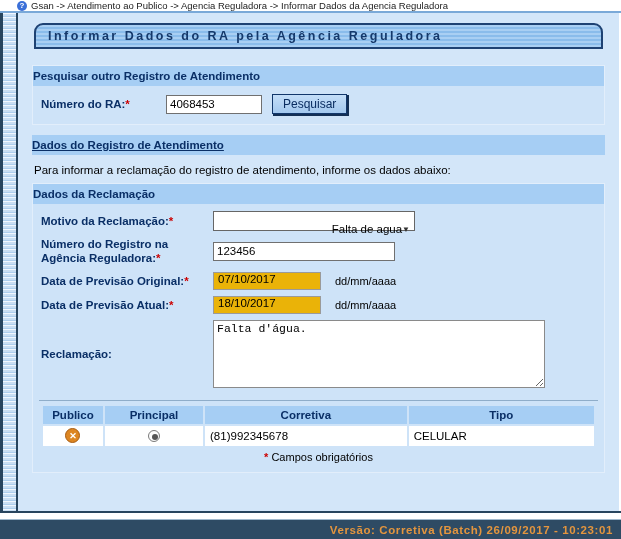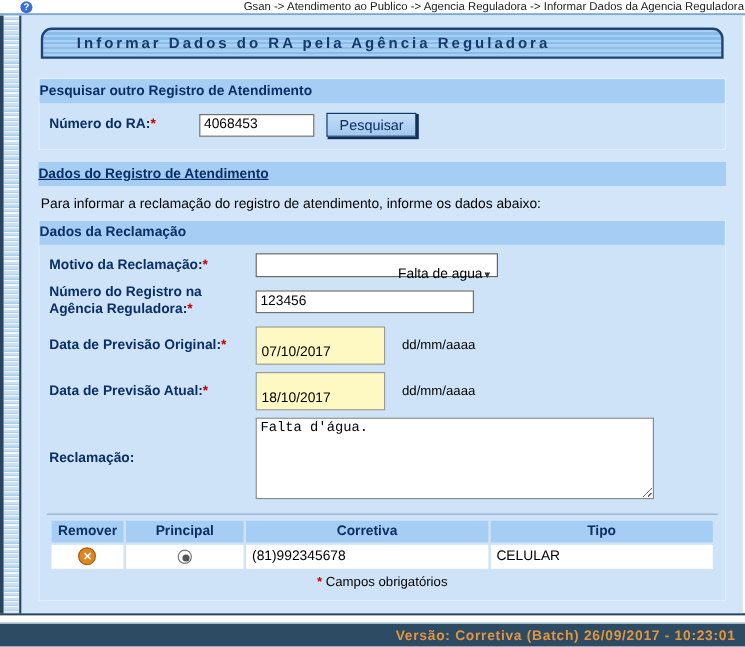--- a/index.html
+++ b/index.html
@@ -1,51 +1,51 @@
 <!DOCTYPE html>
 <html><head>
 <meta charset="utf-8">
 <style>
   * { margin:0; padding:0; box-sizing:border-box; }
   body { font-family:"Liberation Sans", sans-serif; background:#fff; }
   .screen { width:621px; height:539px; display:flex; flex-direction:column; background:#fff; overflow:hidden; }
 
   
-  .breadcrumb-bar { height:13px; background:#fff; display:flex; justify-content:space-between; align-items:center; gap:4px; padding-right:1px; border-bottom:2px solid #7aa9d8; flex:0 0 auto;padding-left:17px; }
+  .breadcrumb-bar { height:13px; background:#fff; display:flex; justify-content:flex-start; align-items:center; gap:4px; padding-right:1px; border-bottom:2px solid #7aa9d8; flex:0 0 auto;padding-left:17px; }
   .help-icon { width:10px; height:10px; border-radius:50%; background:#3a6fd8; color:#fff; font-size:8px; font-weight:bold; line-height:10px; text-align:center; display:inline-block; }
   .help-icon::before { content:"?"; }
   .breadcrumb-text { font-size:9.5px; color:#222; white-space:nowrap; }
 
   
   .main { flex:1 1 auto; display:flex; border-bottom:2px solid #28455e; background:#fff; padding-right:2px; min-height:0; }
   .gutter { width:18px; flex:0 0 auto; border-left:3px solid #28455e; border-right:2px solid #28455e;
             background:repeating-linear-gradient(180deg,#f2f8ff 0 1px,#cadff3 1px 3px,#aecfee 3px 4px); }
   .content { flex:1 1 auto; background:#d3e6f9; padding:8px 10px 0 10px; overflow:hidden; }
 
   
   .title-tab { margin:2px 6px 16px 6px; height:26px; border:2px solid #1e4273; border-radius:9px 9px 0 0;
                background:repeating-linear-gradient(180deg,#a9cff3 0 2px,#8abceb 2px 4px);
-               display:flex; align-items:center; padding-left:28px;
+               display:flex; align-items:center; padding-left:12px;
                font-size:12.5px; font-weight:bold; letter-spacing:2.5px; color:#15396b; }
 
   .band { background:#a6cef4; color:#0a2f66; font-weight:bold; font-size:11.5px; text-align:left; padding:4px 0; }
   .box { background:#cee3f8; border:1px solid #e2eefb; margin:0 4px; }
 
   label.lbl, .lbl { font-weight:bold; font-size:11.5px; color:#0a2f66; }
   .req { color:#cc0000; font-weight:bold; }
 
   .frow { display:flex; align-items:center; padding:3px 8px; font-size:11.5px; }
   .frow .lbl { width:172px; flex:0 0 auto; line-height:1.25; }
   .search-row { padding:8px 8px 10px 8px; }
   .search-row .lbl { width:125px; }
 
   input.txt { height:19px; border:1px solid #707070; background:#fff; font-size:11.5px; font-family:"Liberation Sans",sans-serif; padding:0 3px; color:#000; }
   .ra-input { width:96px; }
   .num-input { width:182px; }
-  .date-box { width:108px; height:18px; background:#fef9c3; border:1px solid #9a9a9a; font-size:11.5px; color:#000; padding:15px 4px; }
+  .date-box { width:108px; height:18px; background:#eab308; border:1px solid #9a9a9a; font-size:11.5px; color:#000; padding:0 4px; }
   .date-hint { margin-left:14px; font-size:11px; color:#000; }
 
   .btn { background:linear-gradient(#c4def8,#a3c8ee); border:1px solid #12376b; box-shadow:1.5px 1.5px 0 0.5px #132f55;
          color:#0a2d61; font-size:12px; font-family:"Liberation Sans",sans-serif; padding:1px 10px; height:20px; cursor:pointer; }
   .search-row .btn { margin-left:10px; }
 
   .link-band { margin:10px 4px 0 4px; }
   .link-band a { color:#0a2f66; text-decoration:underline; cursor:pointer; }
   .intro { font-size:11.5px; color:#000; margin:9px 4px 7px 6px; }
 
@@ -145,21 +145,21 @@
           <span class="lbl">Reclamação:</span>
           <textarea class="ta" style="">Falta d'água.</textarea>
         </div>
 
         <hr class="sep">
 
 
         <table class="fones">
           <thead>
             <tr>
-              <th class="col-remover">Remover</th>
+              <th class="col-remover">Publico</th>
               <th class="col-principal">Principal</th>
               <th class="col-telefone">Corretiva</th>
               <th class="col-tipo">Tipo</th>
             </tr>
           </thead>
           <tbody>
             <tr>
               <td class="center"><span class="remove-icon"></span></td>
               <td class="center"><span class="radio"><span class="dot"></span></span></td>
               <td>(81)992345678</td>

